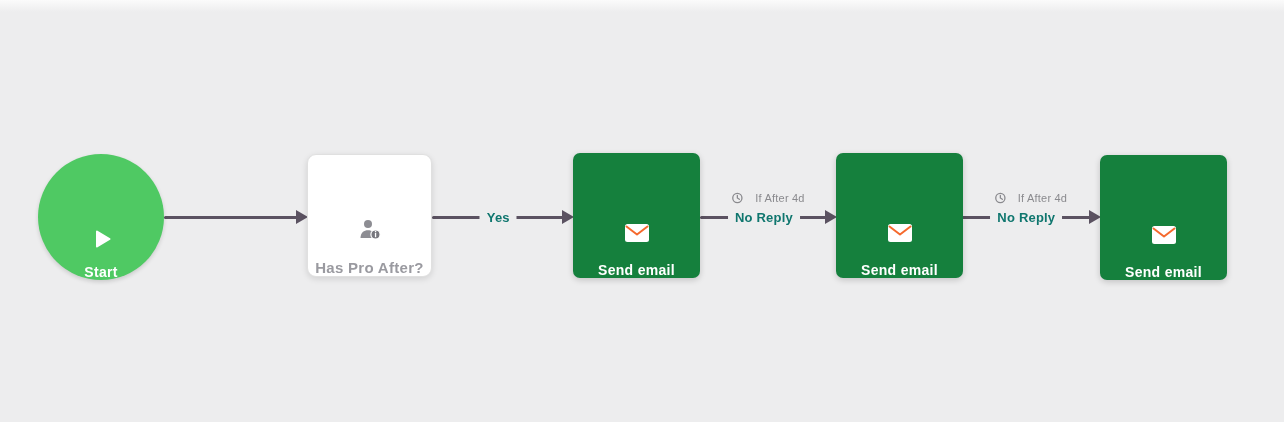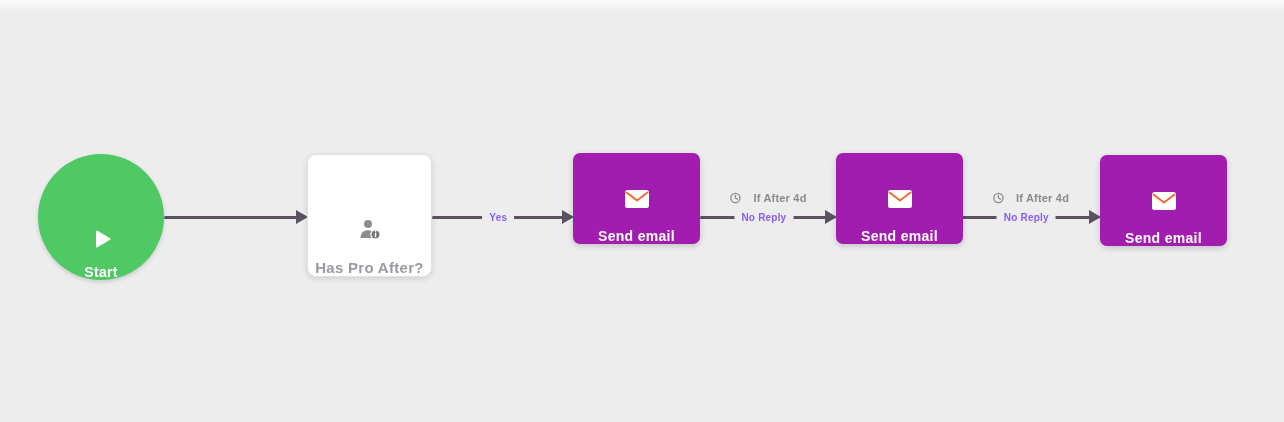--- a/index.html
+++ b/index.html
@@ -12,27 +12,27 @@
 
   
   .edge{position:absolute;top:217px;height:0;}
   .edge-line{position:absolute;left:0;right:8px;top:-1px;height:3px;background:#5b5261;border-radius:2px;}
   .arrowhead{
     position:absolute;right:-1px;top:-7px;width:0;height:0;
     border-left:12px solid #5b5261;border-top:7px solid transparent;border-bottom:7px solid transparent;
   }
   .edge-label{
     position:absolute;left:47%;top:0;transform:translate(-50%,-50%);
-    background:#ededee;padding:1px 7px;font-size:10px;font-weight:bold;color:#8b5cf6;
+    background:#ededee;padding:1px 7px;font-size:13px;font-weight:bold;color:#0f766e;
     white-space:nowrap;letter-spacing:.2px;
   }
   .cond-label{
     position:absolute;left:50%;top:-19px;transform:translate(-50%,-50%);
     display:flex;align-items:flex-end;gap:12px;
-    font-size:11px;font-weight:bold;color:#8a8a8e;white-space:nowrap;letter-spacing:.2px;
+    font-size:11px;font-weight:normal;color:#8a8a8e;white-space:nowrap;letter-spacing:.2px;
   }
   .cond-label svg{display:block;}
 
   
   .node{
     position:absolute;display:flex;flex-direction:column;align-items:center;
     justify-content:flex-end;box-sizing:border-box;cursor:pointer;
   }
   .node .icon{display:block;line-height:0;}
   .node .label{font-weight:bold;letter-spacing:.3px;}
@@ -47,22 +47,22 @@
 
   .node.condition{
     width:125px;height:123px;border-radius:9px;
     background:#fff;border:1px solid #e0e0e0;padding-top:14px;
     box-shadow:0 2px 6px rgba(0,0,0,.12);
   }
   .node.condition .icon{margin-bottom:17px;}
   .node.condition .label{color:#9a9aa0;font-size:15px;}
 
   .node.email{
-    width:127px;height:91px;border-radius:7px;
-    background:#a21caf;padding-top:19px;
+    width:127px;height:125px;border-radius:7px;
+    background:#15803d;padding-top:19px;
     box-shadow:0 2px 6px rgba(0,0,0,.18);
   }
   .node.email .icon{margin-bottom:19px;}
   .node.email .label{color:#fff;font-size:14px;}
 </style>
 </head>
 <body>
 
 <div class="canvas">
 

